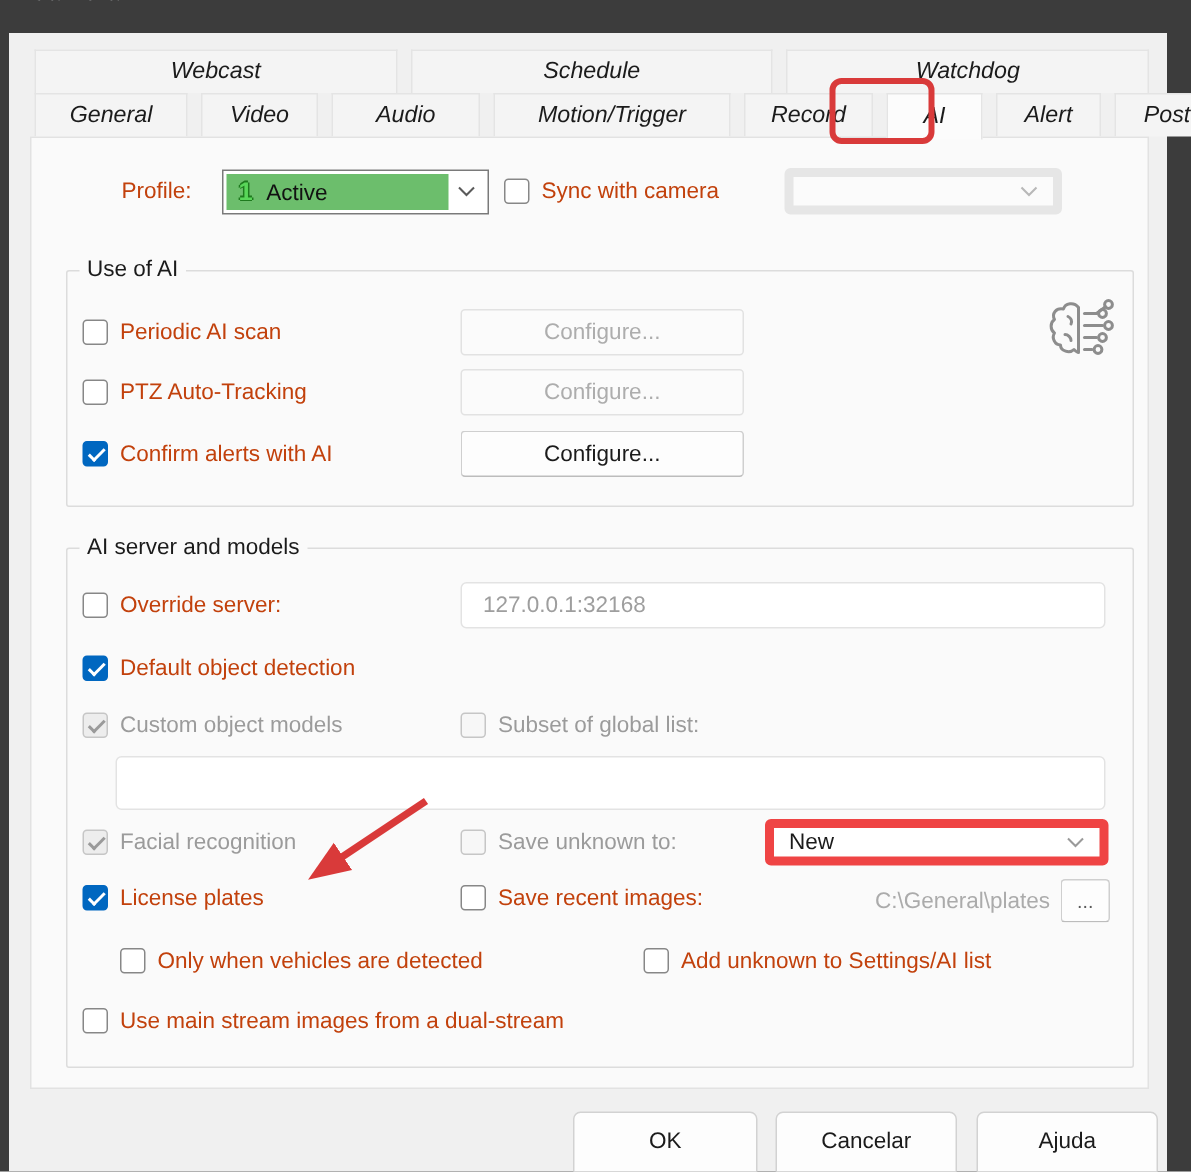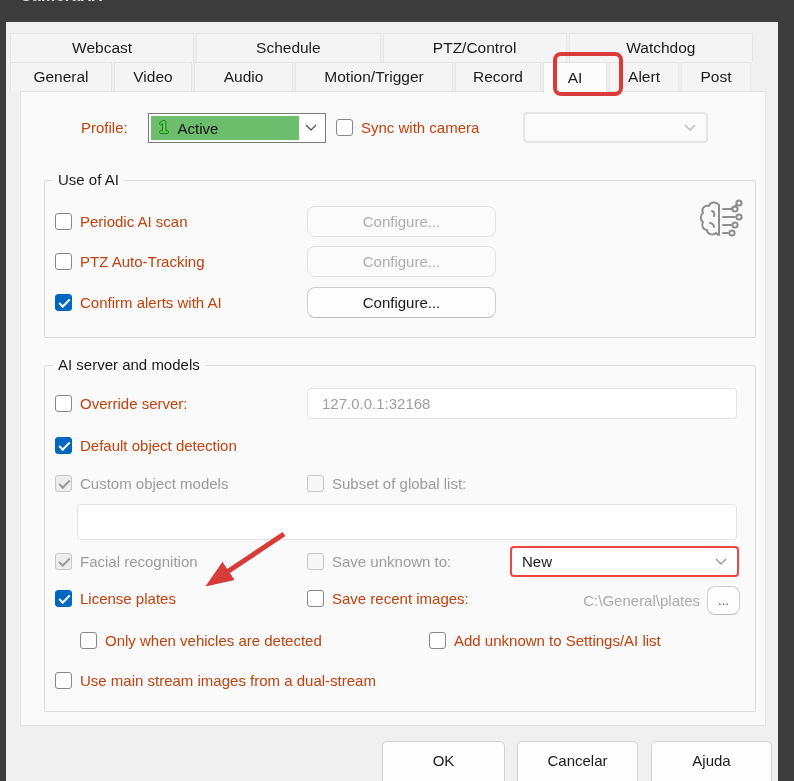--- a/index.html
+++ b/index.html
@@ -11,21 +11,21 @@
   .titlebar { position:absolute; left:0; top:0; width:100%; height:22px; overflow:hidden; }
   .titlebar .title-text {
     position:absolute; left:20px; top:-13px;
     font-size:16px; font-weight:700; color:#d8dde0; letter-spacing:.3px;
   }
   .dialog {
     position:absolute; left:6px; top:22px; width:772px; height:759px;
     background:#f0f0f0;
   }
   
-  .tabs-row { position:absolute; left:4px; width:743px; height:29px; display:flex; gap:2px; }
+  .tabs-row { position:absolute; left:17px; width:743px; height:29px; display:flex; gap:9px;font-style:italic; }
   .tabs-row1 { top:11px; }
   .tabs-row2 { top:40px; }
   .tab {
     background:#f4f4f4; border:1px solid #e4e4e4; border-bottom:none;
     display:flex; align-items:center; justify-content:center;
     font-size:15.5px; color:#1b1b1b; cursor:default; height:29px;
   }
   .tabs-row1 .tab { flex:1 1 0; }
   .tab.sel { background:#fcfcfc; position:relative; z-index:3; height:31px; }
   
@@ -44,30 +44,30 @@
   .cb.checked::after {
     content:""; position:absolute; left:3px; top:4px; width:9px; height:4px;
     border-left:2px solid #fff; border-bottom:2px solid #fff; transform:rotate(-45deg);
   }
   .cb.dis { border-color:#c6c6c6; background:#f7f7f7; }
   .cb.dis.checked { background:#ededed; border-color:#c6c6c6; }
   .cb.dis.checked::after { border-color:#9a9a9a; }
   .cbrow { position:absolute; display:flex; align-items:center; gap:8px; }
   .btn {
     background:#fdfdfd; border:1px solid #cfcfcf; border-bottom-color:#bcbcbc;
-    border-radius:8px; font-size:15px; color:#1b1b1b;
+    border-radius:3px; font-size:15px; color:#1b1b1b;
     display:flex; align-items:center; justify-content:center;
   }
   .btn.disabled { color:#adadad; border-color:#e2e2e2; background:#fbfbfb; }
   .field {
     background:#fff; border:1px solid #e3e3e3; border-radius:4px;
     font-size:15px; color:#9e9e9e; display:flex; align-items:center; padding:0 14px;
   }
   .dd {
-    background:#fff; border:2px solid #ef4444; border-radius:4px;
+    background:#fff; border:6px solid #ef4444; border-radius:4px;
     display:flex; align-items:center; font-size:15px; color:#1b1b1b; padding:0 10px;
     justify-content:space-between;
   }
   .dd.dis { background:#fbfbfb; border-color:#e6e6e6; }
   .chev { flex:0 0 auto; }
   
   .group { position:absolute; border:1px solid #dcdcdc; border-radius:2px; }
   .group > .legend {
     position:absolute; top:-10px; left:8px; background:#fafafa; padding:0 5px;
     font-size:15px; color:#1b1b1b; white-space:nowrap;
@@ -108,21 +108,20 @@
 
   <div class="titlebar">
     <span class="title-text">CameraXX</span>
   </div>
 
   <div class="dialog">
 
     <div class="tabs-row tabs-row1">
       <div class="tab">Webcast</div>
       <div class="tab">Schedule</div>
-      <div class="tab">PTZ/Control</div>
       <div class="tab">Watchdog</div>
     </div>
 
     <div class="tabs-row tabs-row2">
       <div class="tab" style="flex:0 0 102px">General</div>
       <div class="tab" style="flex:0 0 78px">Video</div>
       <div class="tab" style="flex:0 0 99px">Audio</div>
       <div class="tab" style="flex:0 0 158px">Motion/Trigger</div>
       <div class="tab" style="flex:0 0 86px">Record</div>
       <div class="tab sel" style="flex:0 0 64px">AI</div>

